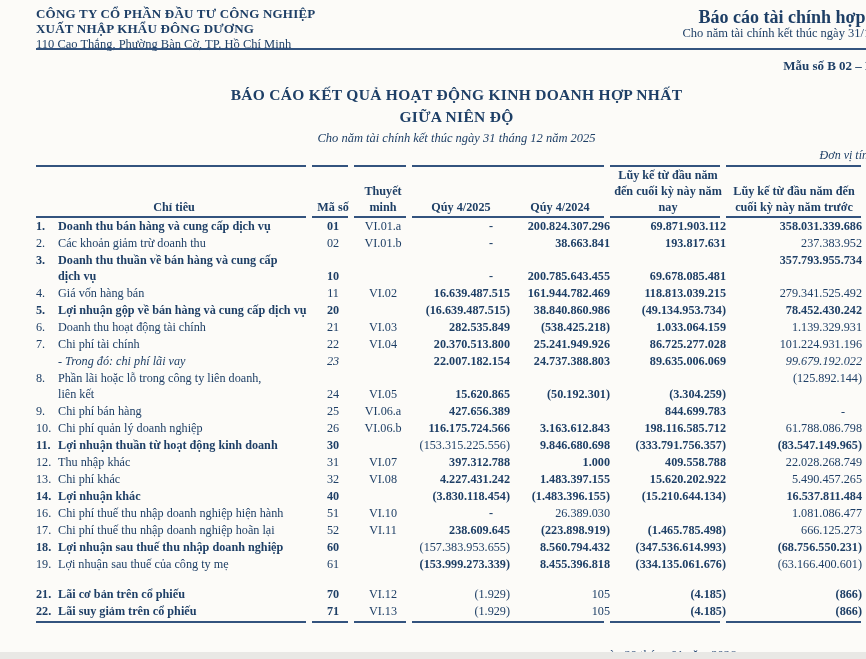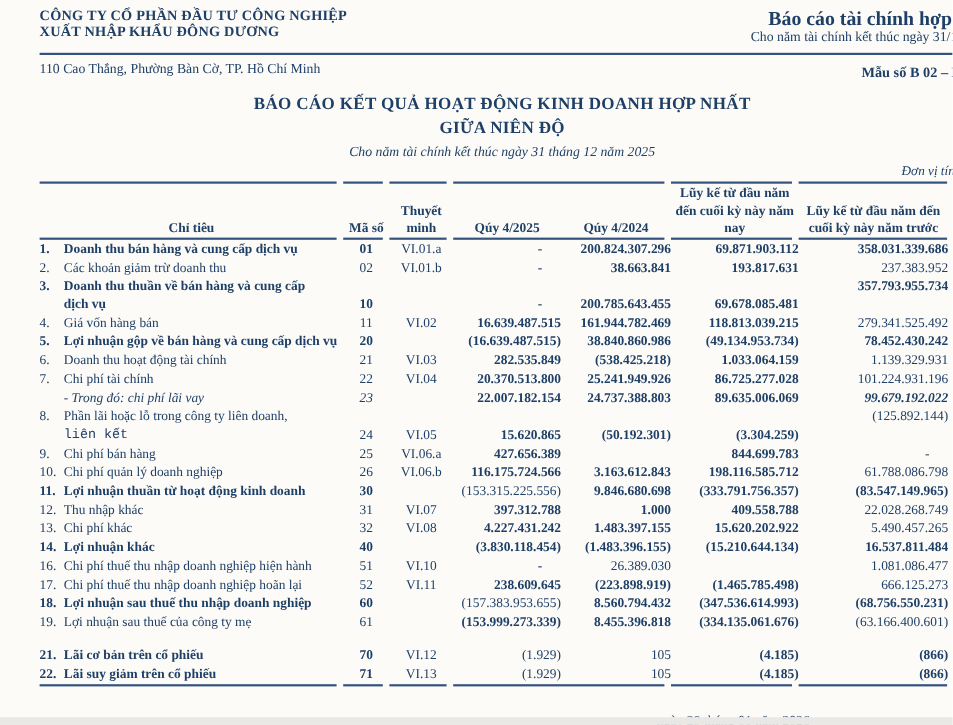--- a/index.html
+++ b/index.html
@@ -10,21 +10,21 @@
     overflow:hidden;
     font-family:"Liberation Serif","DejaVu Serif",serif;
     color:#1e3f66;
     padding-left:47px;
     -webkit-font-smoothing:antialiased;
   }
   
   .letterhead{position:absolute;top:6px;left:36px;right:0;display:flex;justify-content:space-between;}
   .lh-left{font-size:13px;line-height:15px;}
   .lh-left .co{font-weight:bold;letter-spacing:.2px;}
-  .lh-left .addr{font-size:12.5px;margin-top:19px;}
+  .lh-left .addr{font-size:12.5px;margin-top:1px;}
   .lh-right{text-align:right;padding-right:8px;font-size:12.5px;line-height:16px;padding-top:3px;}
   .lh-right .rpt{font-weight:bold;font-size:18px;}
   .lh-rule{position:absolute;top:48px;left:36px;width:830px;height:2px;background:#33537e;}
   .form-no{position:absolute;top:58px;right:6px;font-weight:bold;font-size:13px;}
   
   .title1{position:absolute;top:86px;left:0;width:100%;text-align:center;font-weight:bold;font-size:15.5px;letter-spacing:.3px;}
   .title2{position:absolute;top:108px;left:0;width:100%;text-align:center;font-weight:bold;font-size:15.5px;letter-spacing:.3px;}
   .subtitle{position:absolute;top:131px;left:0;width:100%;text-align:center;font-style:italic;font-size:12.5px;}
   .unit{position:absolute;top:148px;right:8px;font-style:italic;font-size:12px;}
   
@@ -43,21 +43,21 @@
   th.hdr{font-weight:bold;font-size:12px;line-height:13.5px;text-align:center;vertical-align:middle;padding:4px 1px 5px 1px;}
   td.lbl{text-align:left;vertical-align:top;}
   td.lbl .no{display:inline-block;width:22px;}
   td.ma{text-align:center;vertical-align:top;}
   td.tm{text-align:center;vertical-align:top;}
   td.num{text-align:right;padding-right:3px;vertical-align:bottom;white-space:nowrap;}
   td.num.last{vertical-align:top;}
   td.num.dash{padding-right:17px;}
   .n-b{font-weight:bold;}
   .n-r{font-weight:normal;}
-  .n-i{font-style:italic;font-weight:bold;}
+  .n-i{font-style:italic;}
   tr.bold td.lbl,tr.bold td.ma{font-weight:bold;}
   tr.italic td.lbl,tr.italic td.ma{font-style:italic;}
   tr.gap td{padding-top:13px;}
   tr.body-row td{padding-bottom:1px;}
   
   .footer-date{position:absolute;top:648px;left:597px;font-size:12.5px;color:#2c4c77;white-space:nowrap;}
   .edge-bottom{position:absolute;left:0;bottom:0;width:100%;height:7px;background:#e9e8e5;}
   .edge-right{position:absolute;right:0;top:0;width:3px;height:100%;background:#efeeea;}
 </style>
 </head>
@@ -212,21 +212,21 @@
         <tr class="body-row italic">
           <td class="lbl"><span class="no"></span><span>- Trong đó: chi phí lãi vay</span></td>
           <td class="ma">23</td>
           <td class="tm"></td>
           <td class="num n-b">22.007.182.154</td>
           <td class="num n-b">24.737.388.803</td>
           <td class="num n-b">89.635.006.069</td>
           <td class="num n-i last">99.679.192.022</td>
         </tr>
         <tr class="body-row">
-          <td class="lbl"><span class="no">8.</span><span>Phần lãi hoặc lỗ trong công ty liên doanh,</span><br><span style="padding-left: 22px; font-family: Liberation Mono, monospace;">liên kết</span></td>
+          <td class="lbl"><span class="no">8.</span><span>Phần lãi hoặc lỗ trong công ty liên doanh,</span><br><span style="padding-left: 22px;">liên kết</span></td>
           <td class="ma">24</td>
           <td class="tm">VI.05</td>
           <td class="num n-b">15.620.865</td>
           <td class="num n-b">(50.192.301)</td>
           <td class="num n-b">(3.304.259)</td>
           <td class="num n-r last">(125.892.144)</td>
         </tr>
         <tr class="body-row">
           <td class="lbl"><span class="no">9.</span><span>Chi phí bán hàng</span></td>
           <td class="ma">25</td>

